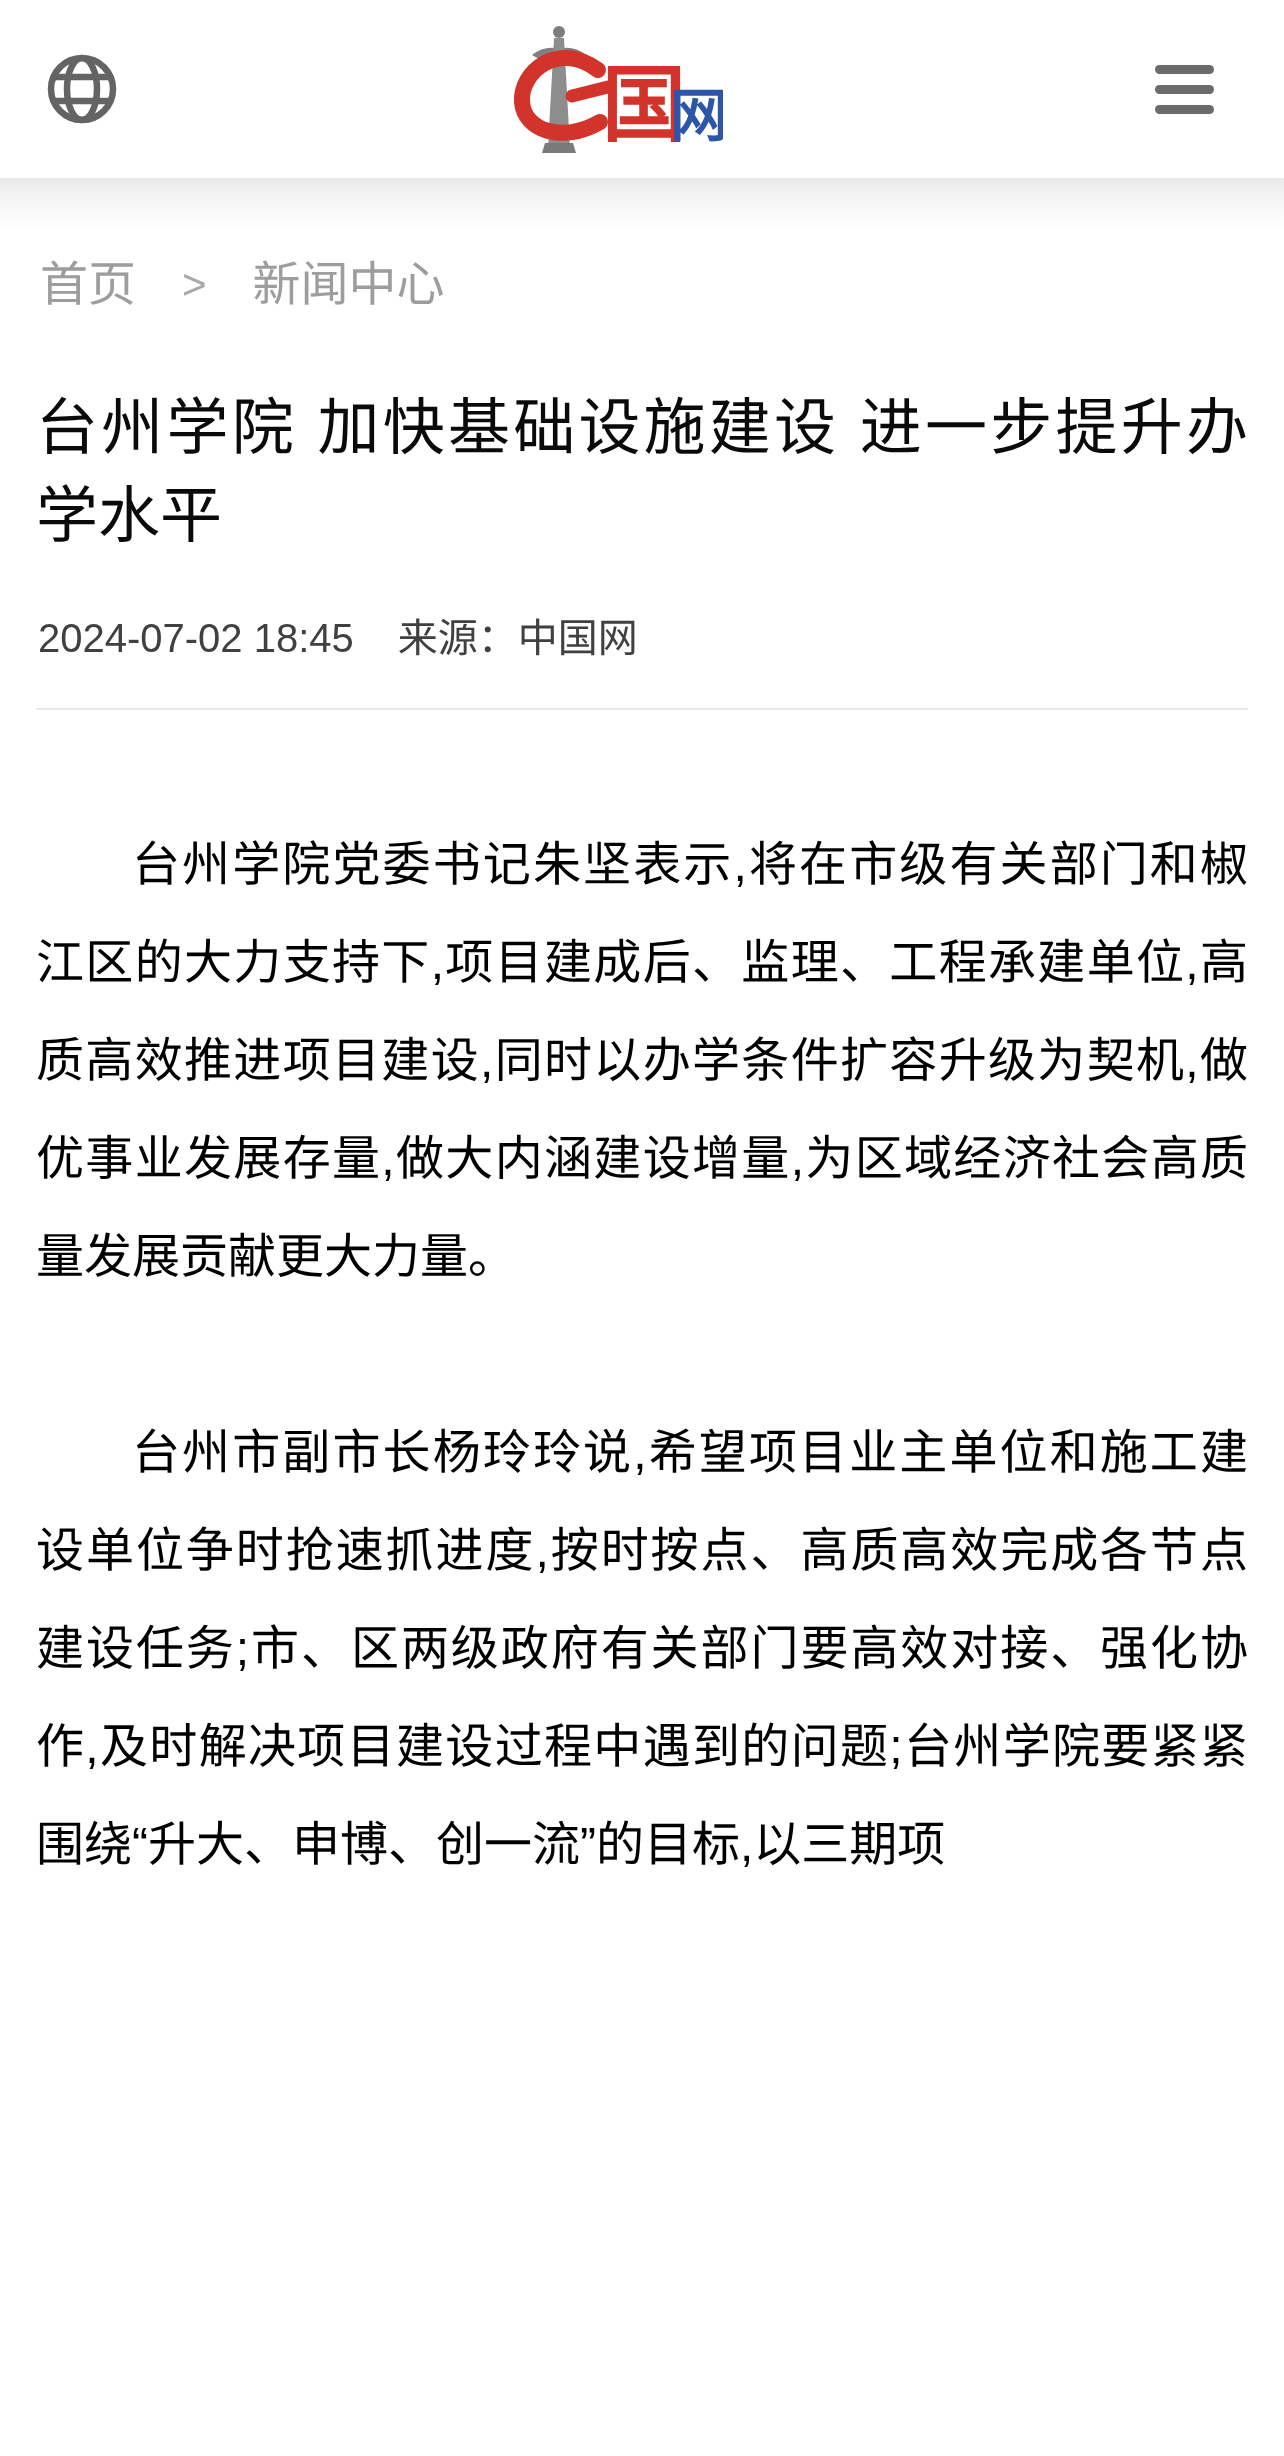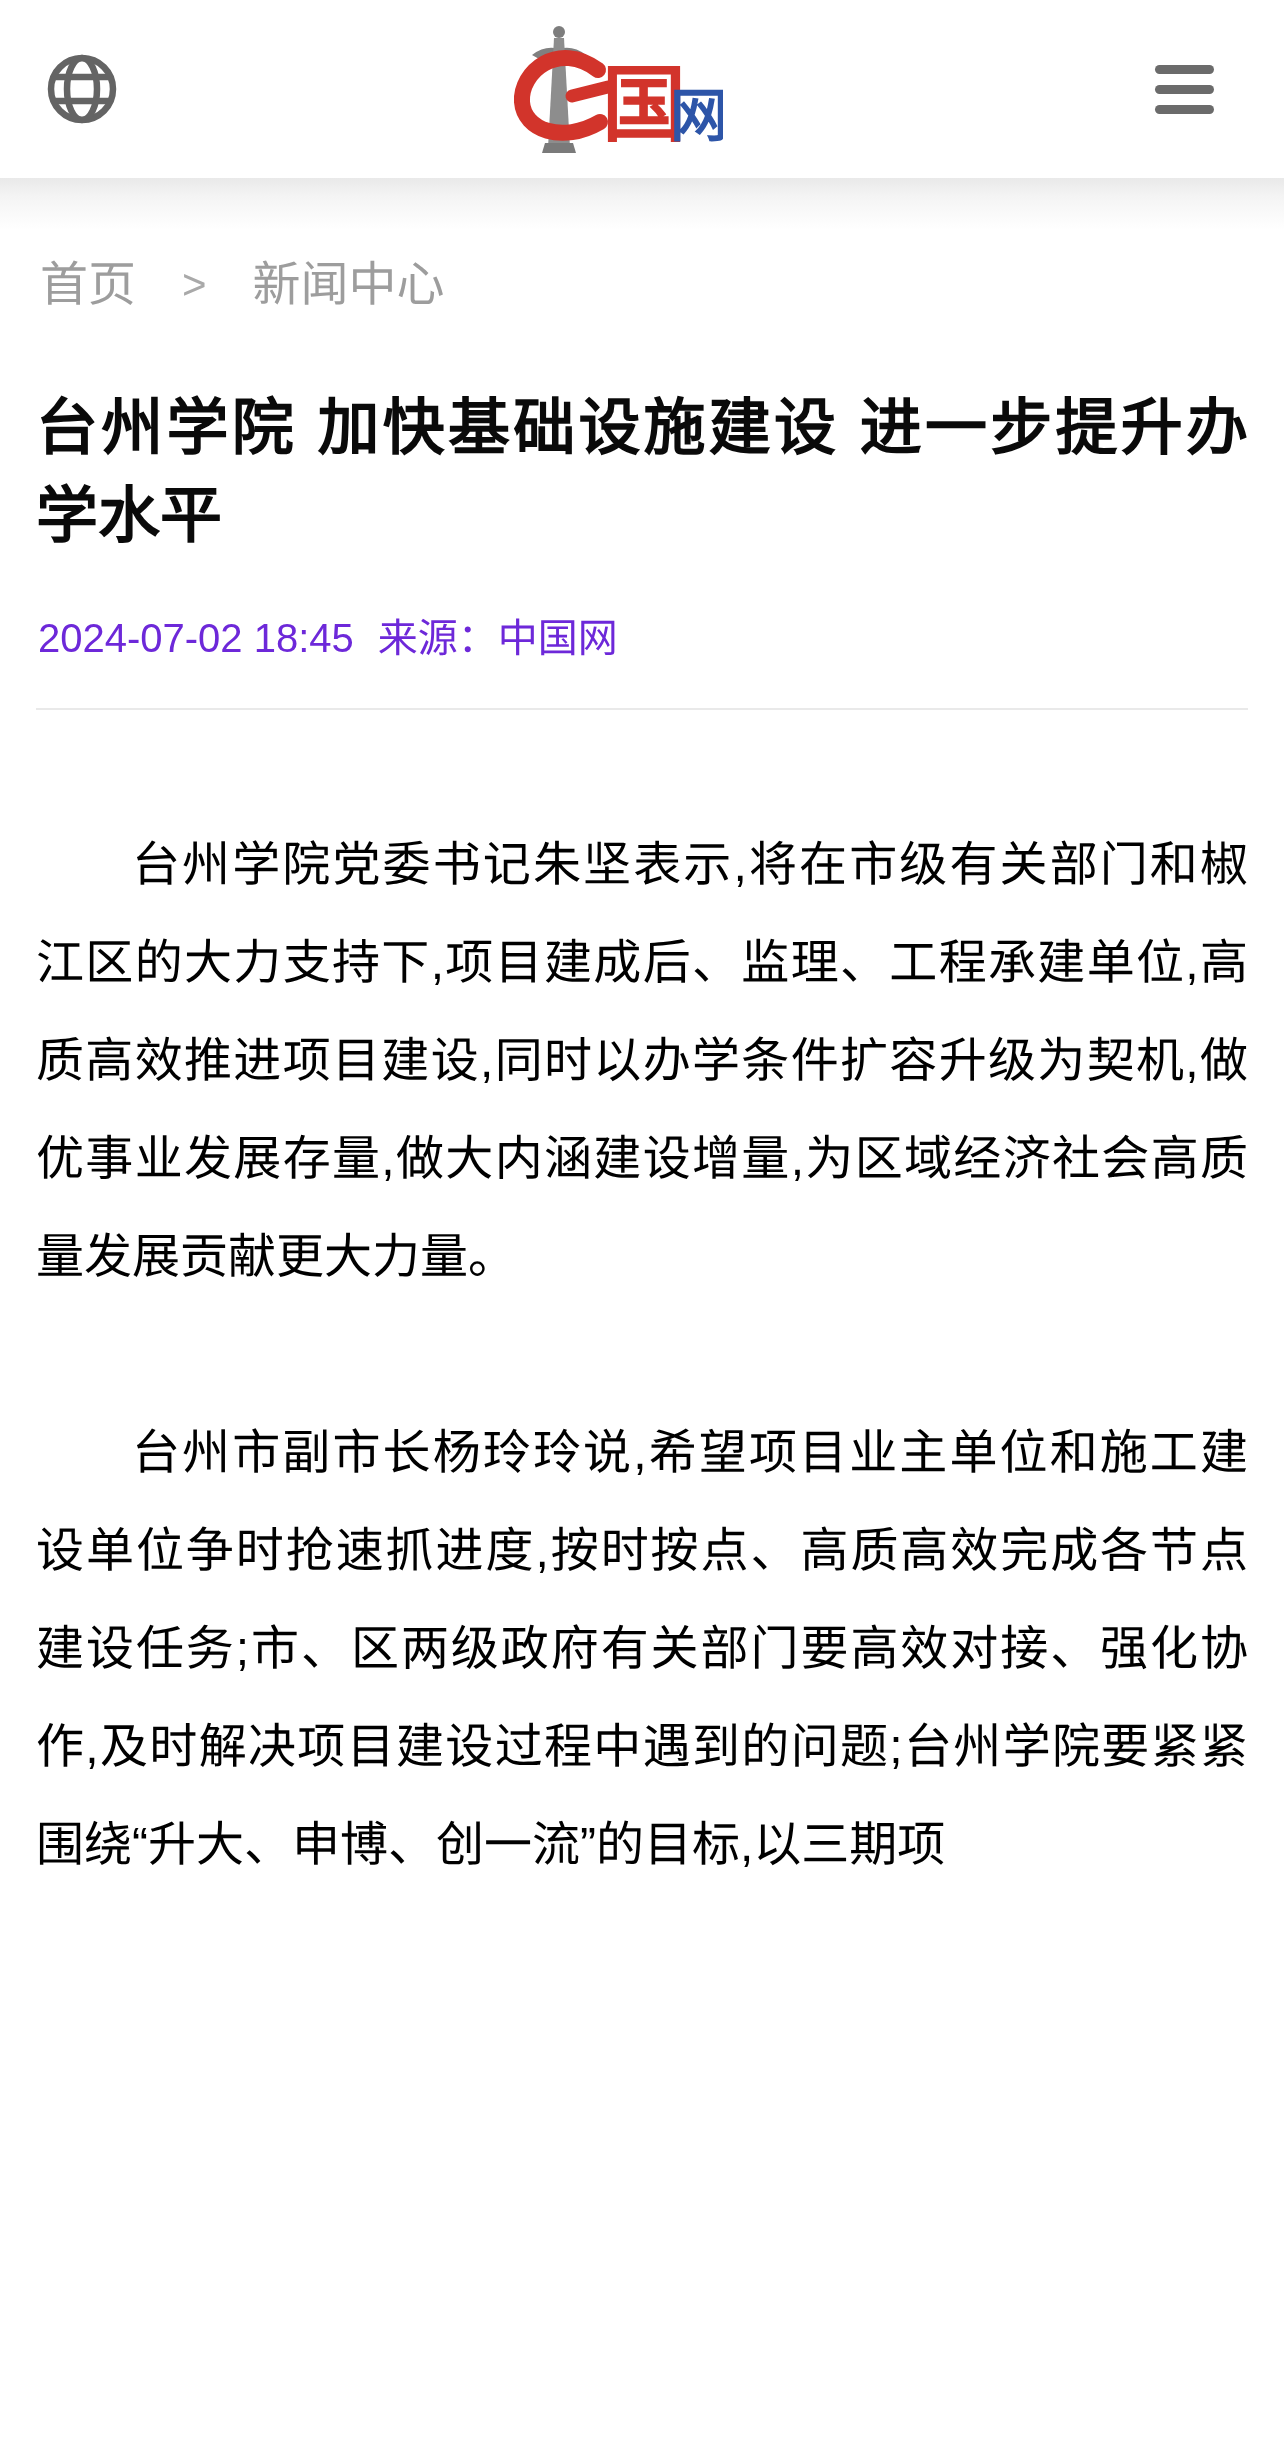--- a/index.html
+++ b/index.html
@@ -48,29 +48,29 @@
     font-size: 48px; line-height: 50px;
     color: #9d9d9d;
   }
   .breadcrumb a { color: #9d9d9d; text-decoration: none; }
   .crumb-sep { color: #a9a9a9; font-size: 42px; }
 
   
   .article-title {
     margin: 74px 36px 0 36px;
     font-size: 62px; line-height: 88px;
-    font-weight: 700; color: #0a0a0a;
+    font-weight: 400; color: #0a0a0a;
     text-align: justify;
   }
   .article-meta {
     display: flex; align-items: center;
-    column-gap: 24px;
+    column-gap: 44px;
     margin: 56px 36px 0 38px;
     font-size: 40px; line-height: 44px;
-    color: #6d28d9;
+    color: #404040;
   }
   .divider {
     height: 2px; background: #e9e9e9;
     margin: 48px 36px 0 36px;
   }
 
   
   .article-body {
     padding: 106px 36px 0 36px;
     font-size: 48px; line-height: 98px;

